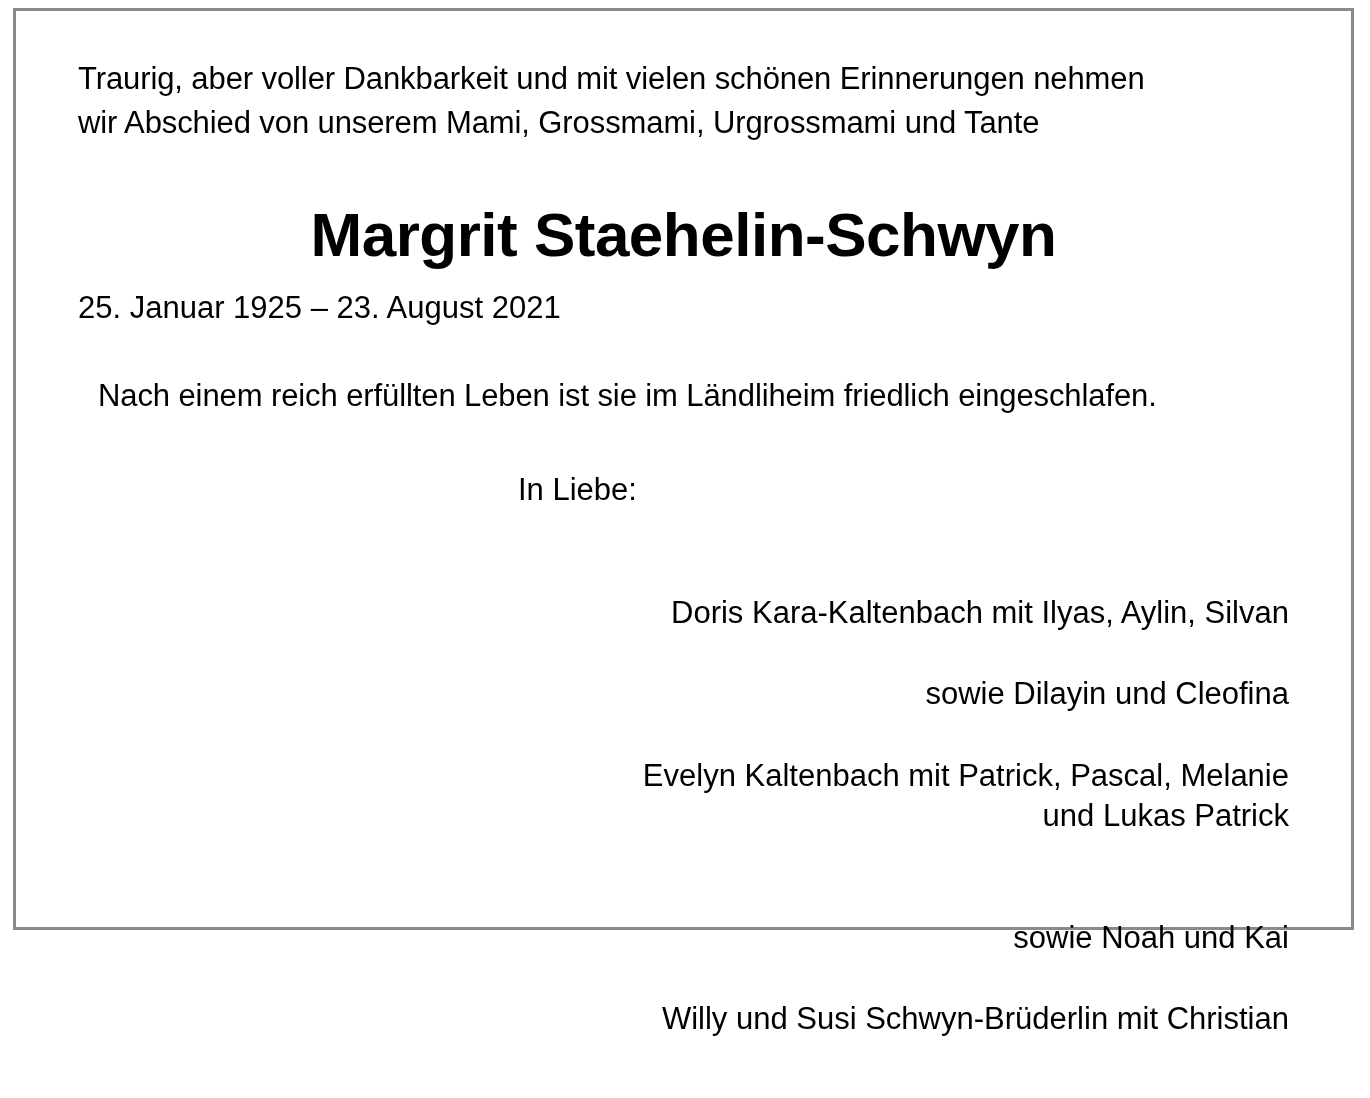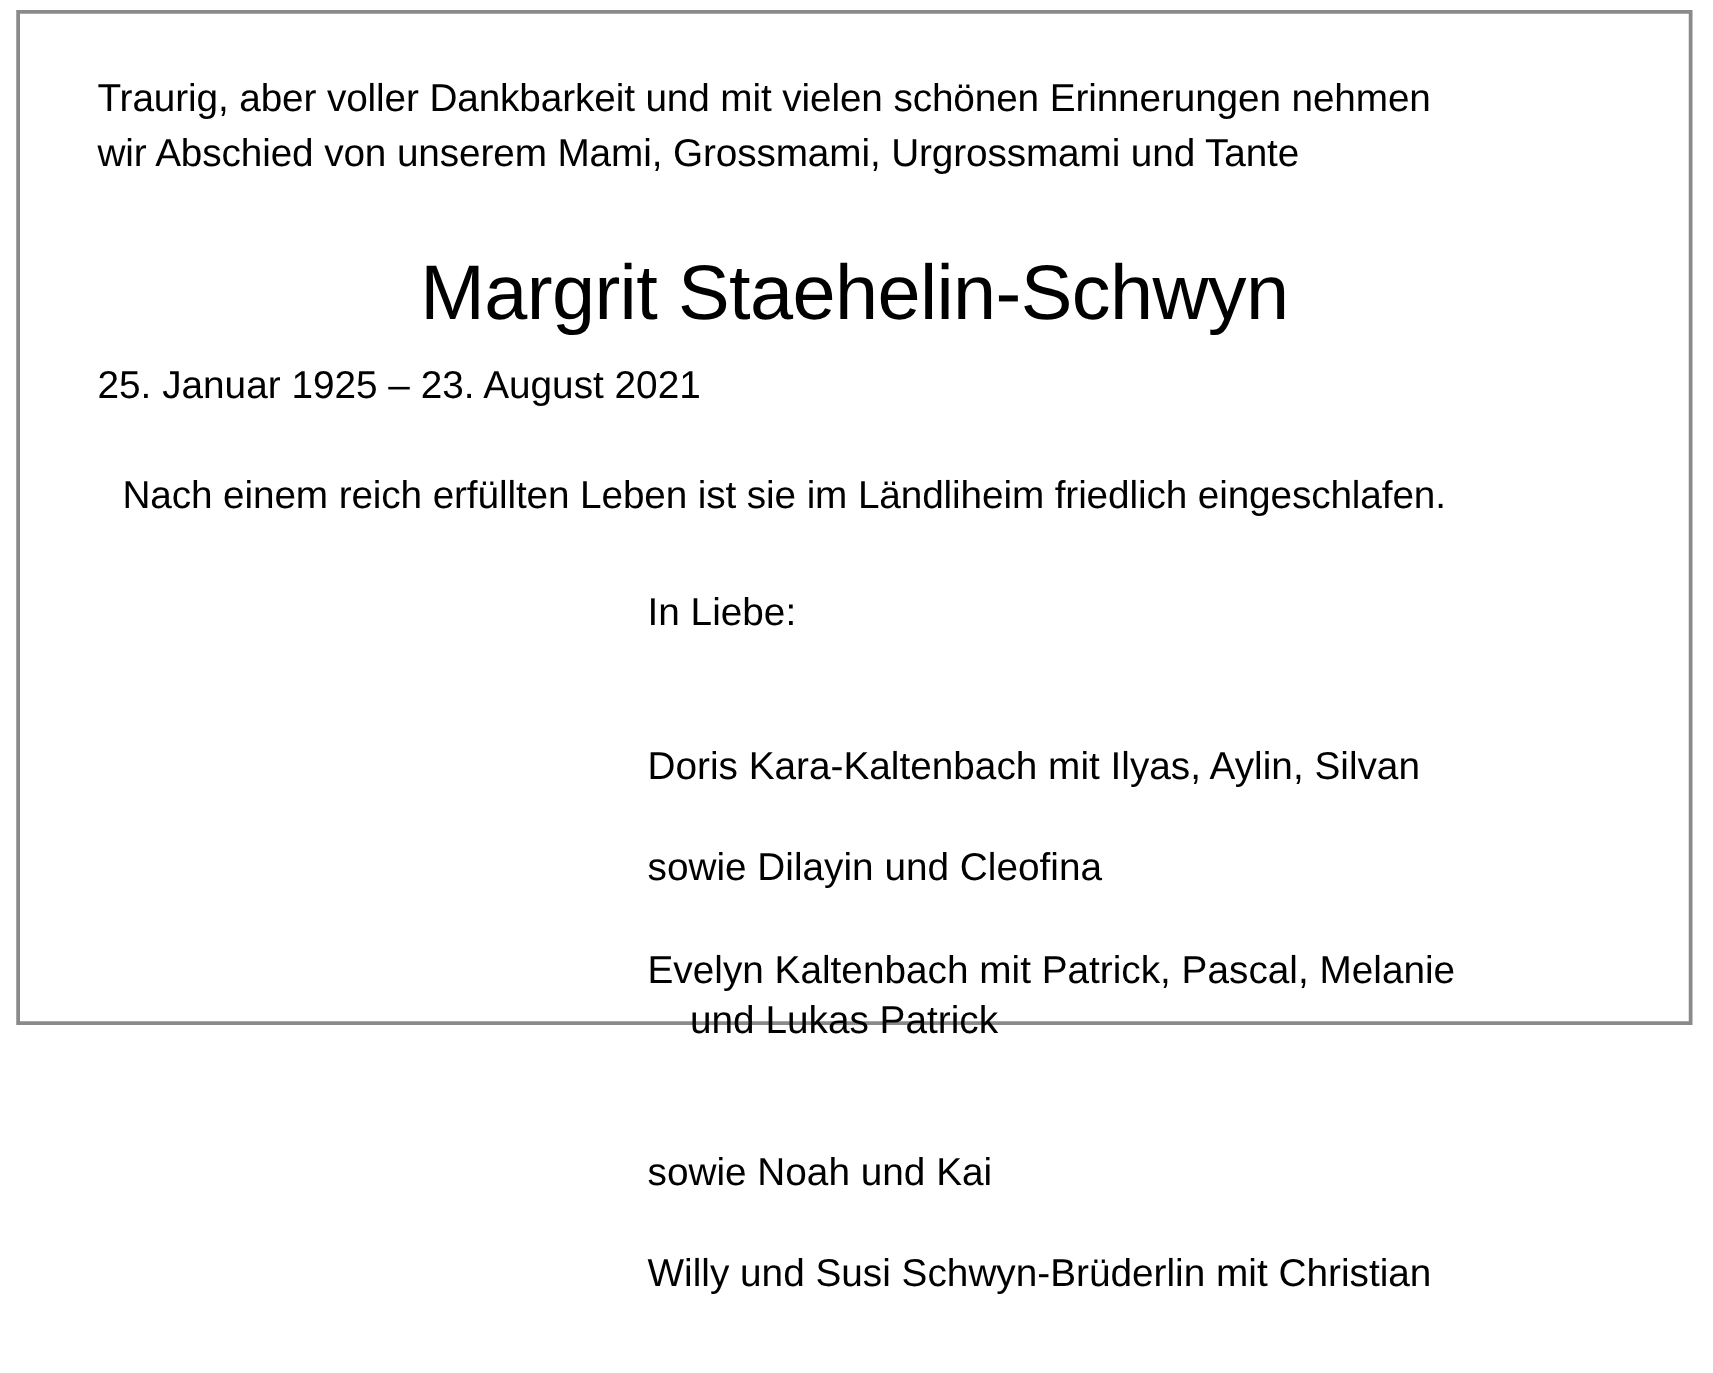--- a/index.html
+++ b/index.html
@@ -17,21 +17,21 @@
     height: 1098px;
     background: #ffffff;
     box-sizing: border-box;
     overflow: hidden;
   }
   .notice-frame {
     position: absolute;
     left: 13px;
     top: 8px;
     width: 1341px;
-    height: 812px;
+    height: 922px;
     border: 3px solid #8a8a8a;
     background: #ffffff;
     box-sizing: border-box;
   }
   .inner {
     position: absolute;
     left: 0;
     top: 0;
     right: 0;
     bottom: 0;
@@ -40,21 +40,21 @@
   }
   .intro {
     font-size: 31px;
     line-height: 1.42;
     letter-spacing: -0.1px;
     white-space: pre-line;
   }
   .name {
     text-align: center;
     font-size: 62px;
-    font-weight: normal;
+    font-weight: bold;
     letter-spacing: -0.5px;
     margin-top: 54px;
   }
   .dates {
     text-align: left;
     font-size: 31px;
     margin-top: 20px;
   }
   .sentence {
     font-size: 31px;
@@ -66,20 +66,21 @@
     margin-top: 56px;
     margin-left: 440px;
     font-size: 31px;
     line-height: 1.31;
   }
   .family-lead {
     margin-bottom: 42px;
   }
   .family-line {
     white-space: pre-line;
+    text-align: right;
   }
   .family-line .cont {
     display: block;
     padding-left: 34px;
   }
 </style>
 </head>
 <body>
 
 <div class="page">

